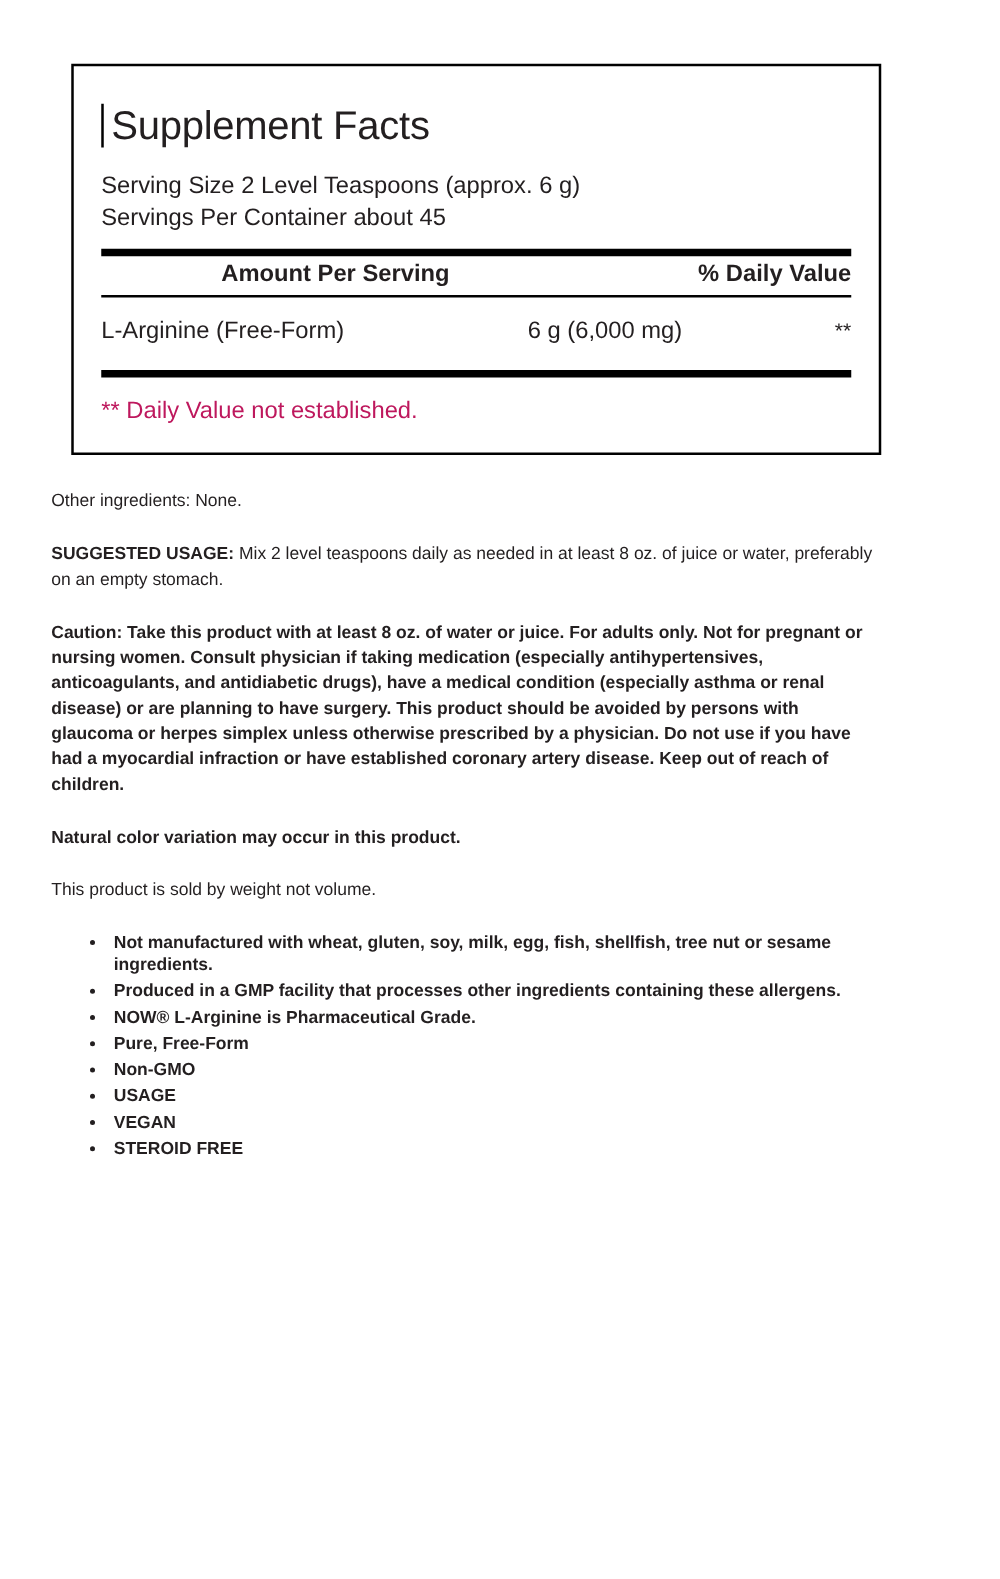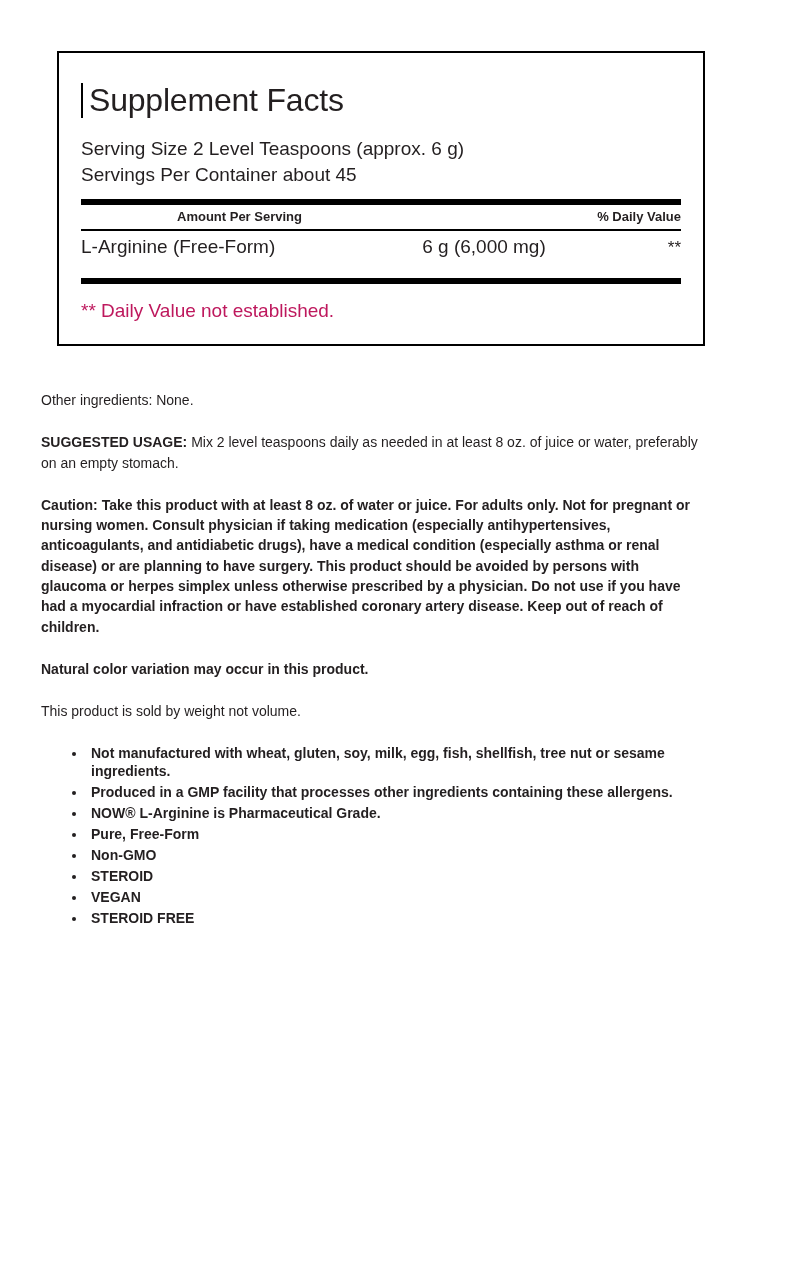--- a/index.html
+++ b/index.html
@@ -53,36 +53,36 @@
     border-top: 6px solid #000;
     margin-top: 12px;
   }
   .rule-thin {
     border-top: 2px solid #000;
   }
   .sf-headrow {
     display: flex;
     justify-content: space-between;
     align-items: baseline;
-    font-size: 13px;
+    font-size: 19px;
     font-weight: bold;
     padding: 4px 0 5px 0;
     text-align: center;
   }
   .sf-headrow .amt {
     margin-left: 96px;
   }
   .sf-headrow .dv {
     margin-left: auto;
   }
   .sf-row {
     display: flex;
     align-items: baseline;
     font-size: 19px;
-    padding: 5px 0 8px 0;
+    padding: 16px 0 8px 0;
   }
   .sf-row .nutrient { width: 232px; }
   .sf-row .amount { flex: 1; text-align: center; padding-left: 14px;}
   .sf-row .dailyvalue { width: 40px; text-align: right; font-size: 17px; }
   .sf-footnote {
     font-size: 19px;
     padding-top: 16px;
     color: #be185d;
   }
 
@@ -157,19 +157,19 @@
 
     <p class="para">This product is sold by weight not volume.</p>
 
 
     <ul class="bullets">
       <li>Not manufactured with wheat, gluten, soy, milk, egg, fish, shellfish, tree nut or sesame ingredients.</li>
       <li>Produced in a GMP facility that processes other ingredients containing these allergens.</li>
       <li>NOW® L-Arginine is Pharmaceutical Grade.</li>
       <li class="bold">Pure, Free-Form</li>
       <li class="bold">Non-GMO</li>
-      <li>STEROID</li>
+      <li>USAGE</li>
       <li>VEGAN</li>
       <li>STEROID FREE</li>
     </ul>
 
   </div>
 </div>
 
 </body></html>

